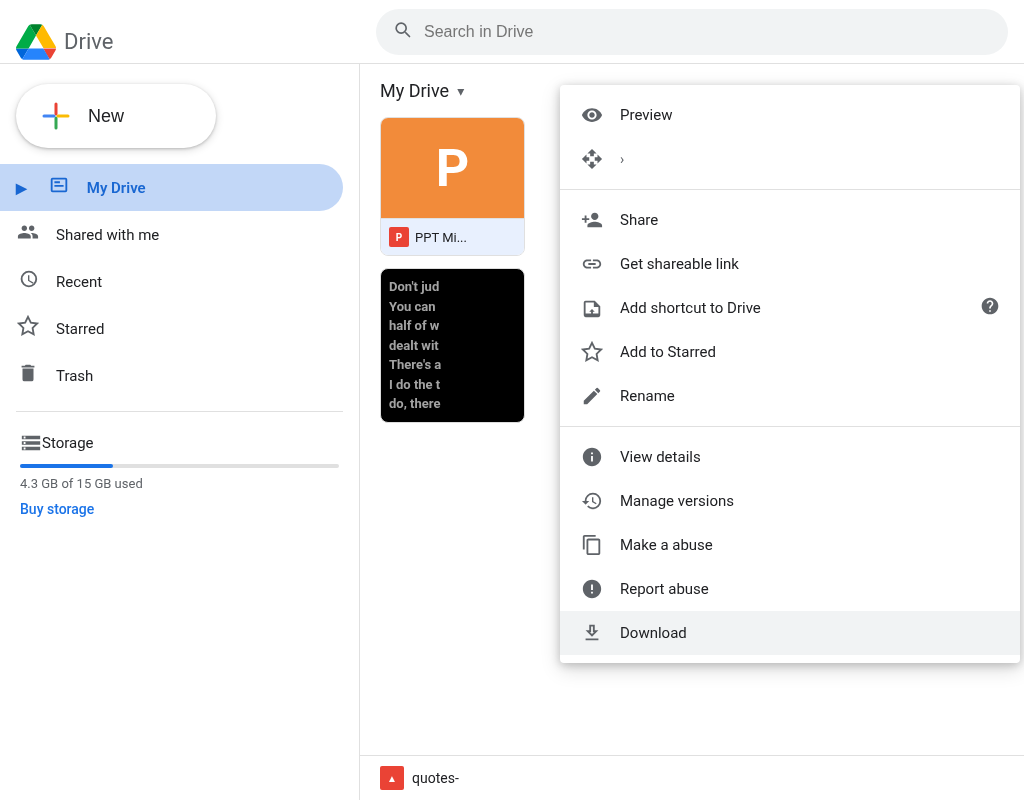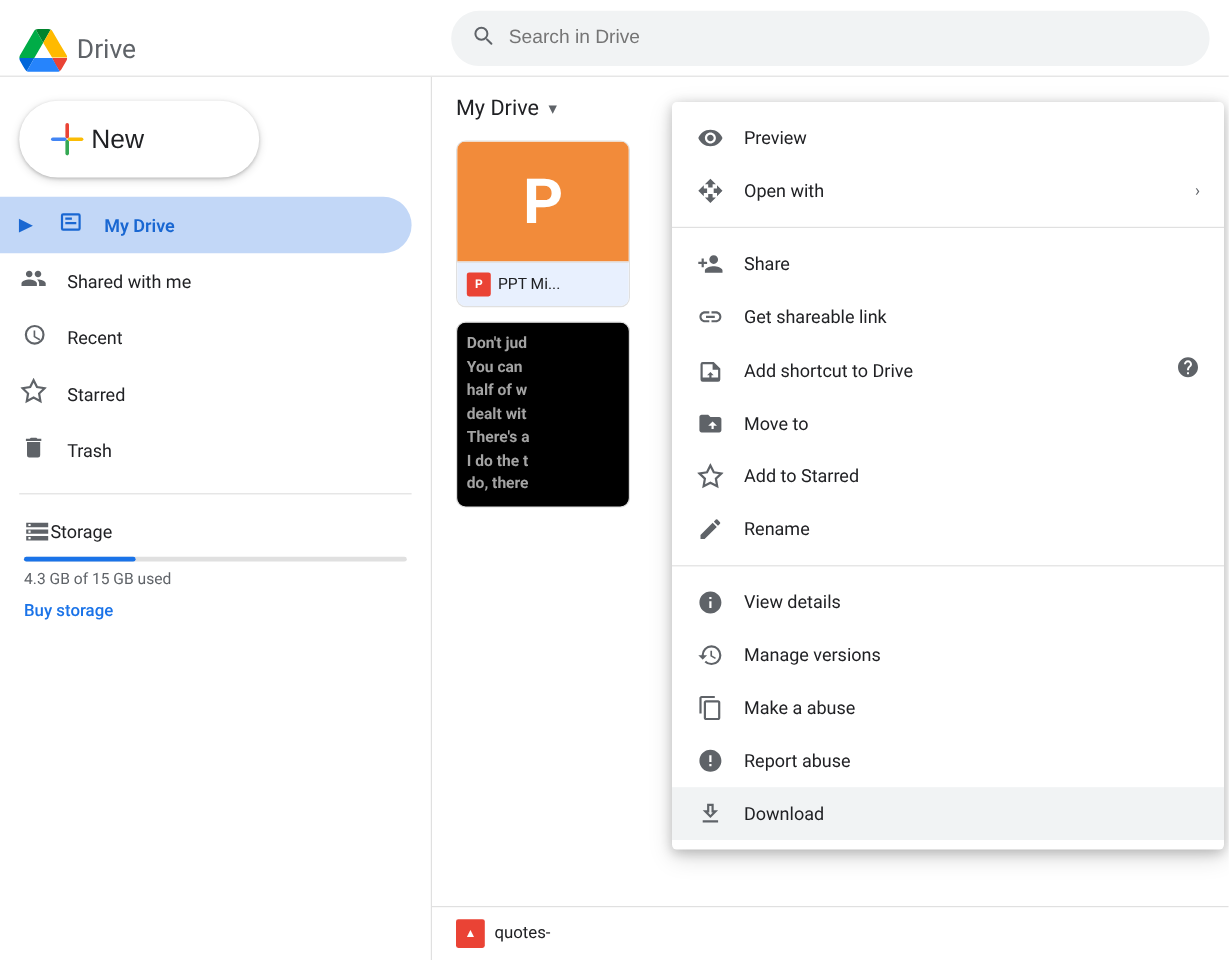--- a/index.html
+++ b/index.html
@@ -64,28 +64,28 @@
     
     .sidebar {
       width: 360px;
       padding: 12px 0;
       border-right: 1px solid #e0e0e0;
       flex-shrink: 0;
     }
     .new-btn {
       display: flex;
       align-items: center;
-      gap: 4px;
+      gap: 16px;
       margin: 8px 16px 16px 16px;
       padding: 16px 24px;
       border-radius: 50px;
       border: none;
       background: #fff;
       box-shadow: 0 1px 3px rgba(0,0,0,0.2), 0 2px 8px rgba(0,0,0,0.15);
-      font-size: 22px;
+      font-size: 18px;
       font-weight: 500;
       color: #202124;
       cursor: pointer;
       width: 200px;
     }
     .nav-item {
       display: flex;
       align-items: center;
       gap: 16px;
       padding: 10px 16px;
@@ -442,21 +442,20 @@
       </span>
       <span class="menu-label">Preview</span>
     </div>
 
     <div class="menu-item">
       <span class="menu-icon">
         <svg width="22" height="22" viewBox="0 0 24 24" fill="#5f6368">
             <path d="M10 9h4V6h3l-5-5-5 5h3v3zm-1 1H6V7l-5 5 5 5v-3h3v-4zm14 2l-5-5v3h-3v4h3v3l5-5zm-9 3h-4v3H7l5 5 5-5h-3v-3z"></path>
           </svg>
       </span>
-      <span class="menu-label">Open with</span>
       <span class="menu-arrow">›</span>
     </div>
 
     <hr class="menu-divider">
 
     <div class="menu-item">
       <span class="menu-icon">
         <svg width="22" height="22" viewBox="0 0 24 24" fill="#5f6368">
             <path d="M15 12c2.21 0 4-1.79 4-4s-1.79-4-4-4-4 1.79-4 4 1.79 4 4 4zm-9-2V7H4v3H1v2h3v3h2v-3h3v-2H6zm9 4c-2.67 0-8 1.34-8 4v2h16v-2c0-2.66-5.33-4-8-4z"></path>
           </svg>
@@ -481,28 +480,20 @@
           </svg>
       </span>
       <span class="menu-label">Add shortcut to Drive</span>
       <span class="menu-help">
         <svg width="20" height="20" viewBox="0 0 24 24" fill="#5f6368">
             <path d="M12 2C6.48 2 2 6.48 2 12s4.48 10 10 10 10-4.48 10-10S17.52 2 12 2zm1 17h-2v-2h2v2zm2.07-7.75l-.9.92C13.45 12.9 13 13.5 13 15h-2v-.5c0-1.1.45-2.1 1.17-2.83l1.24-1.26c.37-.36.59-.86.59-1.41 0-1.1-.9-2-2-2s-2 .9-2 2H8c0-2.21 1.79-4 4-4s4 1.79 4 4c0 .88-.36 1.68-.93 2.25z"></path>
           </svg>
       </span>
     </div>
 
-    <div class="menu-item">
-      <span class="menu-icon">
-        <svg width="22" height="22" viewBox="0 0 24 24" fill="#5f6368">
-            <path d="M20 6h-8l-2-2H4c-1.1 0-2 .9-2 2v12c0 1.1.9 2 2 2h16c1.1 0 2-.9 2-2V8c0-1.1-.9-2-2-2zm-2 8h-3v3h-2v-3h-3l4-4 4 4z"></path>
-          </svg>
-      </span>
-      <span class="menu-label">Move to</span>
-    </div>
 
     <div class="menu-item">
       <span class="menu-icon">
         <svg width="22" height="22" viewBox="0 0 24 24" fill="none" stroke="#5f6368" stroke-width="2">
             <polygon points="12,2 15.09,8.26 22,9.27 17,14.14 18.18,21.02 12,17.77 5.82,21.02 7,14.14 2,9.27 8.91,8.26"></polygon>
           </svg>
       </span>
       <span class="menu-label">Add to Starred</span>
     </div>
 

